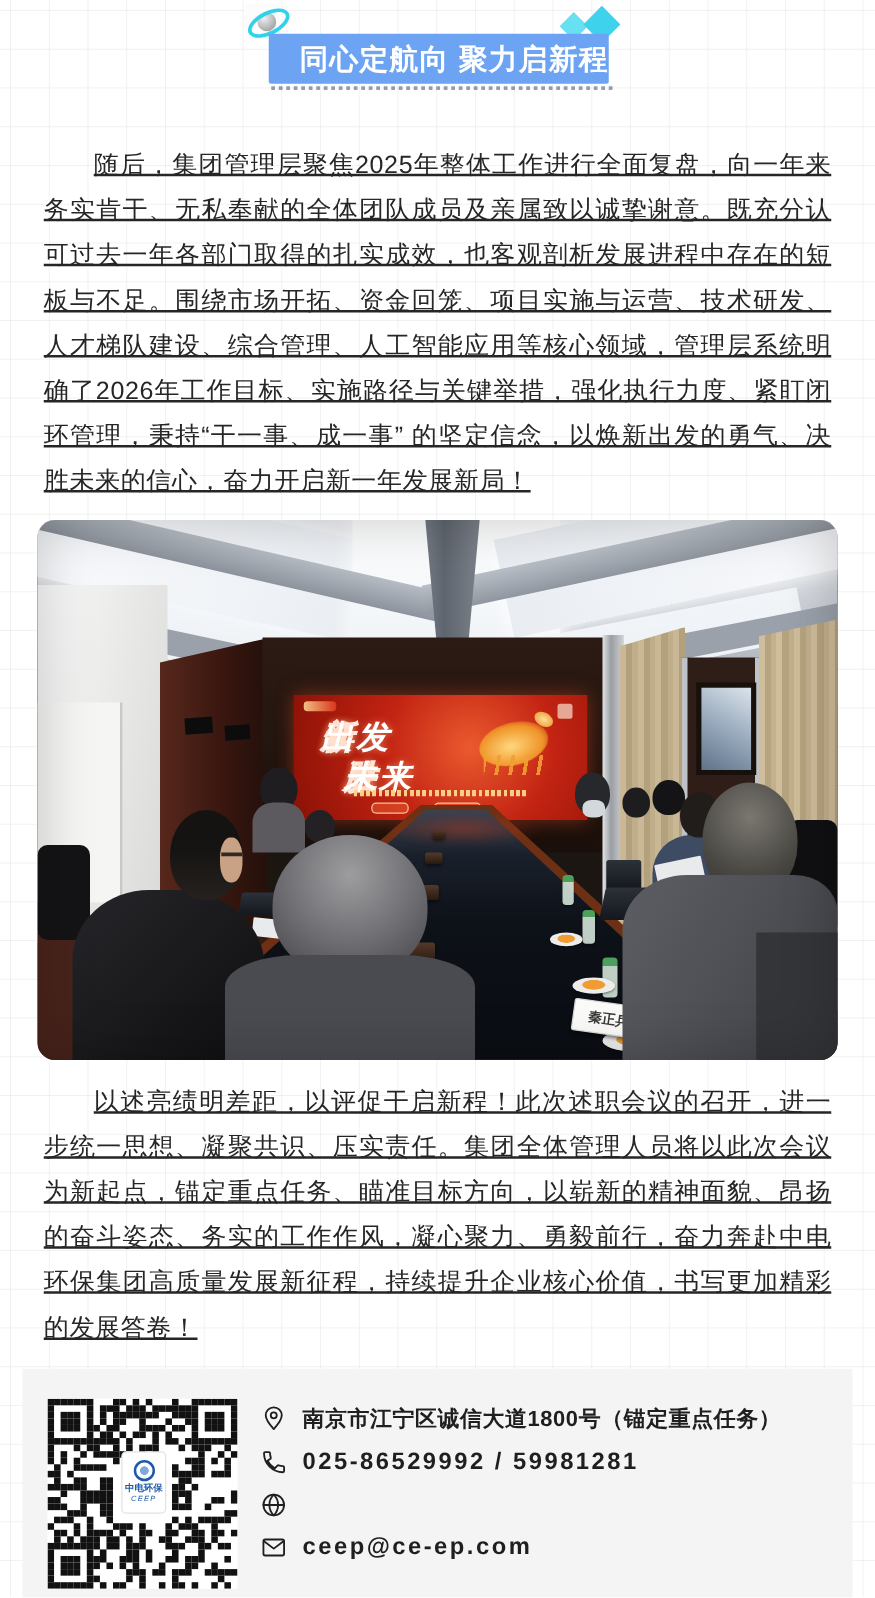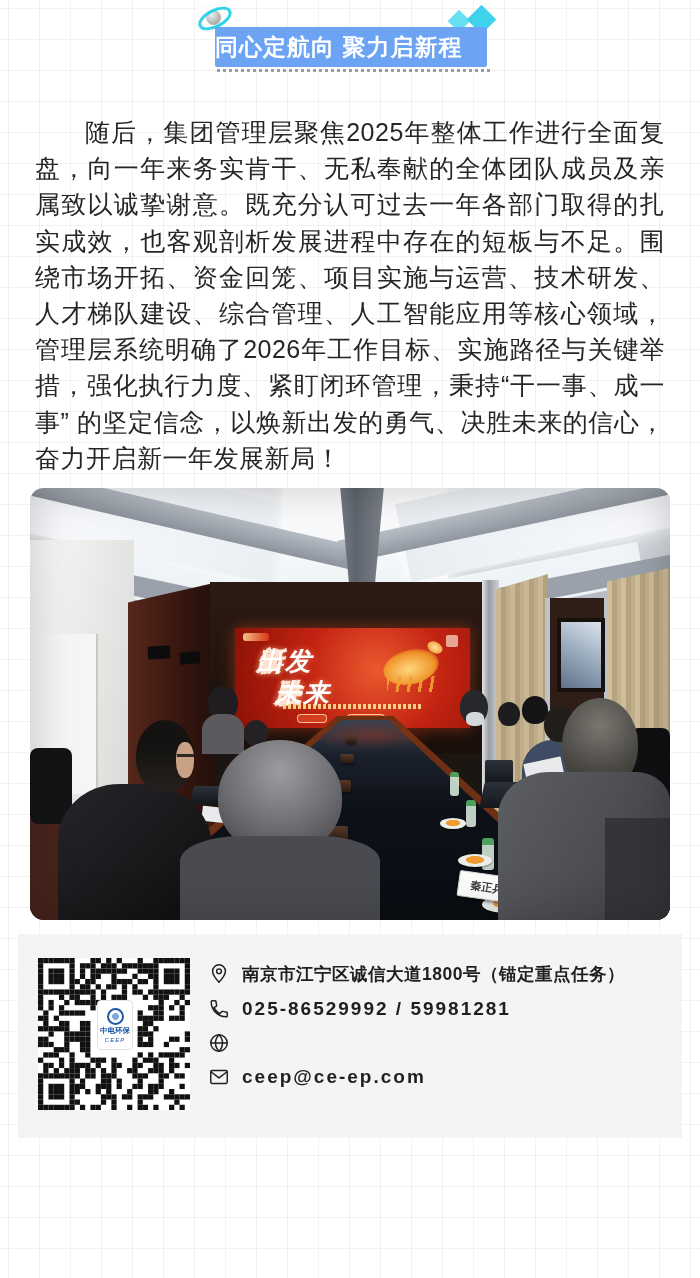--- a/index.html
+++ b/index.html
@@ -13,27 +13,27 @@
   .hdr{position:relative;height:74px;}
   .planet-card{position:absolute;left:196px;top:3px;width:34px;height:28px;background:#fcfcfc;}
   .planet-sphere{position:absolute;left:10px;top:7px;width:15px;height:15px;border-radius:50%;
     background:radial-gradient(circle at 35% 30%,#efefef,#b9b9b9 55%,#8f8f8f);}
   .planet-ring{position:absolute;left:1px;top:6px;width:30px;height:13px;border:3px solid #2fd3e9;
     border-radius:50%;transform:rotate(-27deg);}
   .diamond{position:absolute;background:#3ed2ec;transform:rotate(45deg);}
   .d1{left:451px;top:13px;width:16px;height:16px;background:#67e0f1;}
   .d2{left:471px;top:9px;width:21px;height:21px;}
   .banner{position:absolute;left:215px;top:27px;width:272px;height:40px;background:#6ca4f3;
-    border-radius:2px;display:flex;align-items:center;justify-content:flex-start;}
+    border-radius:2px;display:flex;align-items:center;justify-content:flex-end;}
   .banner::after{content:"";position:absolute;left:2px;right:-3px;bottom:-5px;
     border-bottom:3px dotted rgba(45,65,95,.5);}
   .banner span{color:#fff;font-size:23px;font-weight:bold;letter-spacing:1px;white-space:nowrap;}
   
-  .body-text{margin:0 35px;font-size:25px;line-height:36.2px;color:#262626;
-    text-align:justify;text-indent:2em;letter-spacing:.5px;}
+  .body-text{margin:0 35px;font-size:20px;line-height:36.2px;color:#262626;
+    text-align:justify;text-indent:2em;letter-spacing:.5px;text-decoration:underline;}
   .p1{margin-top:40px;}
   .p2{margin-top:16px;}
   
   .photo{position:relative;margin:12px 30px 0;width:640px;height:432px;border-radius:14px;
     overflow:hidden;background:#1c1613;}
   .photo *{position:absolute;}
   .vig{inset:0;box-shadow:inset 0 0 46px rgba(0,0,0,.22);border-radius:14px;z-index:60;}
   .head{border-radius:50% 50% 46% 46%;}
   .bottle{border-radius:3px;background:linear-gradient(180deg,#4ca05b 0 22%,rgba(215,233,220,.88) 22%);
     box-shadow:0 1px 2px rgba(0,0,0,.4);z-index:30;}
@@ -198,20 +198,21 @@
     <div style="left:147px;top:266px;width:17px;height:3px;background:#2e2a26;z-index:43;"></div>
     <div class="head" style="left:188px;top:252px;width:124px;height:114px;background:radial-gradient(circle at 50% 28%,#9d9da0,#6c6c70 55%,#3f3f44);z-index:44;"></div>
     <div style="left:150px;top:348px;width:200px;height:84px;background:#4a4b51;border-radius:30% 30% 0 0;z-index:45;"></div>
     <div class="head" style="left:532px;top:210px;width:76px;height:92px;background:radial-gradient(circle at 50% 30%,#7a7771,#4a4843 60%,#33312d);z-index:46;"></div>
     <div style="left:468px;top:284px;width:172px;height:148px;background:linear-gradient(120deg,#5c5e63,#3f4146);border-radius:30% 20% 0 0;z-index:47;"></div>
     <div style="left:575px;top:330px;width:65px;height:102px;background:#333539;z-index:48;"></div>
 
     <div class="vig"></div>
   </figure>
 
+  <p class="body-text p2">以述亮绩明差距，以评促干启新程！此次述职会议的召开，进一步统一思想、凝聚共识、压实责任。集团全体管理人员将以此次会议为新起点，锚定重点任务、瞄准目标方向，以崭新的精神面貌、昂扬的奋斗姿态、务实的工作作风，凝心聚力、勇毅前行，奋力奔赴中电环保集团高质量发展新征程，持续提升企业核心价值，书写更加精彩的发展答卷！</p>
 
   <footer class="footer">
     <div class="qr-wrap">
       <svg id="qr-svg" viewBox="0 0 152 152" fill="#111">
           <rect x="0.00" y="0.00" width="5.24" height="5.24"></rect>
           <rect x="5.24" y="0.00" width="5.24" height="5.24"></rect>
           <rect x="10.48" y="0.00" width="5.24" height="5.24"></rect>
           <rect x="15.72" y="0.00" width="5.24" height="5.24"></rect>
           <rect x="20.97" y="0.00" width="5.24" height="5.24"></rect>
           <rect x="26.21" y="0.00" width="5.24" height="5.24"></rect>

